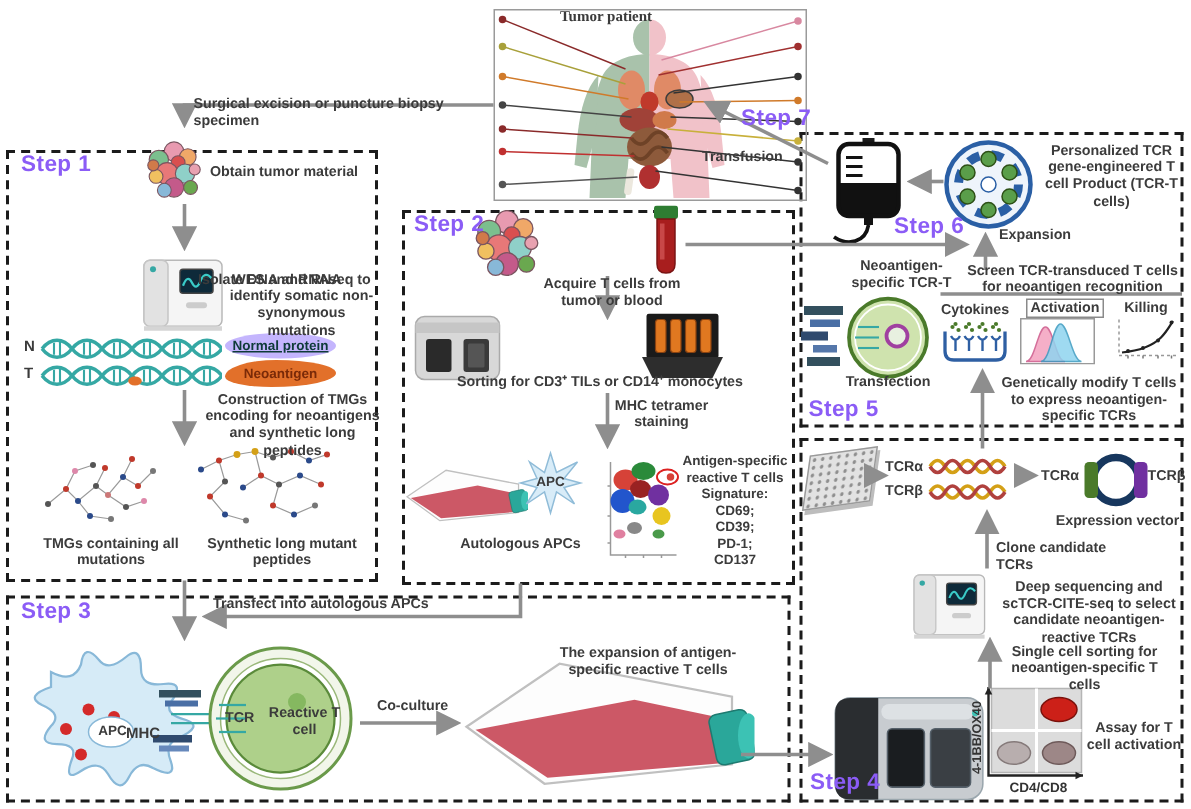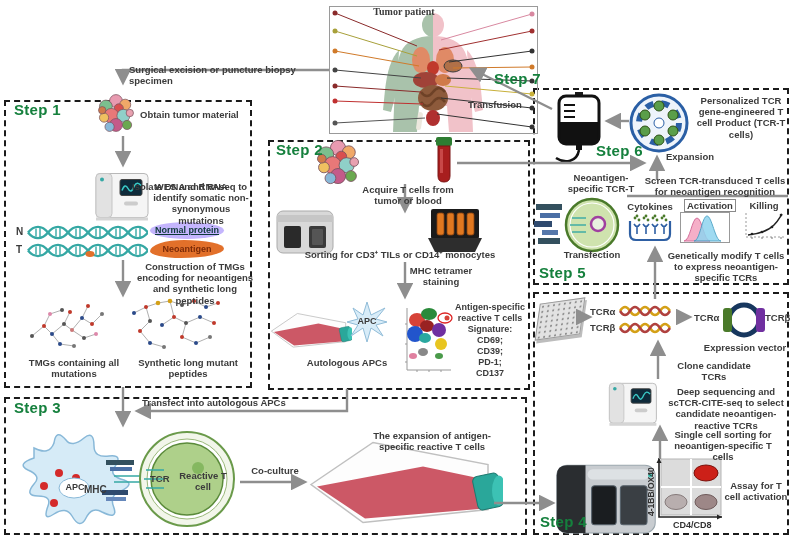--- a/index.html
+++ b/index.html
@@ -5,21 +5,21 @@
   html,body{margin:0;padding:0;background:#fff;}
   #canvas{position:relative;width:794px;height:539px;background:#ffffff;
           font-family:"Liberation Sans",sans-serif;overflow:hidden;}
   .box{position:absolute;border:2.5px dashed #1b1b1b;z-index:1;box-sizing:border-box;}
   .pbox{position:absolute;border:1px solid #9a9a9a;z-index:1;box-sizing:border-box;}
   .txt{position:absolute;font-size:9.5px;font-weight:700;color:#3b3b3b;line-height:1.18;
        text-align:center;z-index:6;}
   .lft{text-align:left;}
   .sm{font-size:9px;}
   .pre{white-space:pre-line;}
-  .step{position:absolute;color:#15803d;font-size:15px;font-weight:700;z-index:6;letter-spacing:.3px;}
+  .step{position:absolute;color:#8b5cf6;font-size:15px;font-weight:700;z-index:6;letter-spacing:.3px;}
   .icon{position:absolute;z-index:3;}
   .pill{position:absolute;z-index:4;font-size:9px;font-weight:700;text-align:center;}
   .boxed{border:1px solid #8a8a8a;background:#fff;padding:0 2px;}
   #arrows{position:absolute;left:0;top:0;z-index:5;pointer-events:none;}
   .plate{position:absolute;z-index:3;background:#e2e2e2;border:1px solid #9a9a9a;
          background-image:radial-gradient(circle,#8f8f8f 1px,transparent 1.4px);
          background-size:5.5px 5px;transform:rotate(-8deg) skewX(-16deg);
          box-shadow:2px 3px 0 #bdbdbd;}
 </style>
 </head>
@@ -389,21 +389,21 @@
     <path d="M2,8 Q7,16 12,8 T22,8 T32,8 T42,8 T52,8" fill="none" stroke="#b0413e" stroke-width="2.4"></path>
   </svg>
   <div class="txt lft" style="left:694px;top:312px;width:30px;">TCRα</div>
   <svg class="icon" style="left:721px;top:300px;" width="46" height="40" viewBox="0 0 46 40">
     <circle cx="23" cy="20" r="15" fill="none" stroke="#17375e" stroke-width="5"></circle>
     <rect x="2" y="8" width="9" height="24" rx="3" fill="#4a7a2a"></rect>
     <rect x="35" y="8" width="9" height="24" rx="3" fill="#7030a0"></rect>
   </svg>
   <div class="txt lft" style="left:765px;top:312px;width:30px;">TCRβ</div>
   <div class="txt" style="left:703px;top:342px;width:84px;">Expression vector</div>
-  <div class="txt lft" style="left:664px;top:360px;width:100px;text-align:center;">Clone candidate TCRs</div>
+  <div class="txt lft" style="left:664px;top:360px;width:100px;">Clone candidate TCRs</div>
 
   <svg class="icon" style="left:604px;top:381px;" width="56" height="48" viewBox="0 0 62 52">
     <rect x="6" y="2" width="52" height="44" rx="4" fill="#f5f5f5" stroke="#b8b8b8"></rect>
     <rect x="6" y="2" width="16" height="44" rx="4" fill="#e2e2e2" stroke="#c5c5c5"></rect>
     <rect x="30" y="8" width="22" height="16" rx="2" fill="#0e2a3a" stroke="#444"></rect>
     <path d="M32,19 q3,-8 6,-2 q3,6 6,-2 q3,-6 7,-1" fill="none" stroke="#3acbc8" stroke-width="1.5"></path>
     <rect x="34" y="30" width="14" height="4" rx="2" fill="#cccccc"></rect>
     <rect x="6" y="46" width="52" height="3" fill="#d5d5d5"></rect>
     <circle cx="12" cy="8" r="2" fill="#35a8a4"></circle>
   </svg>

